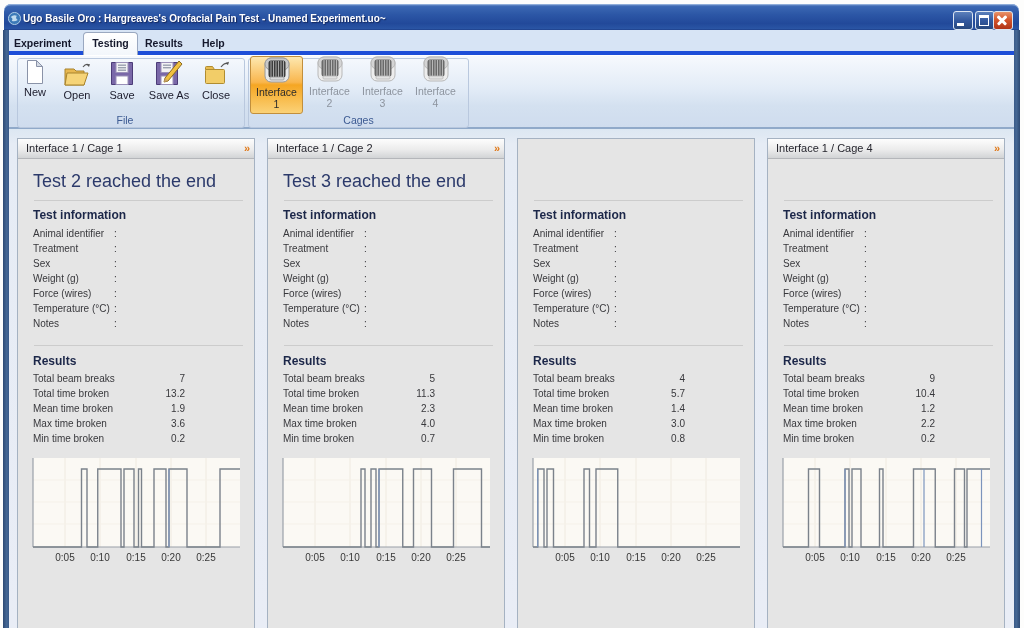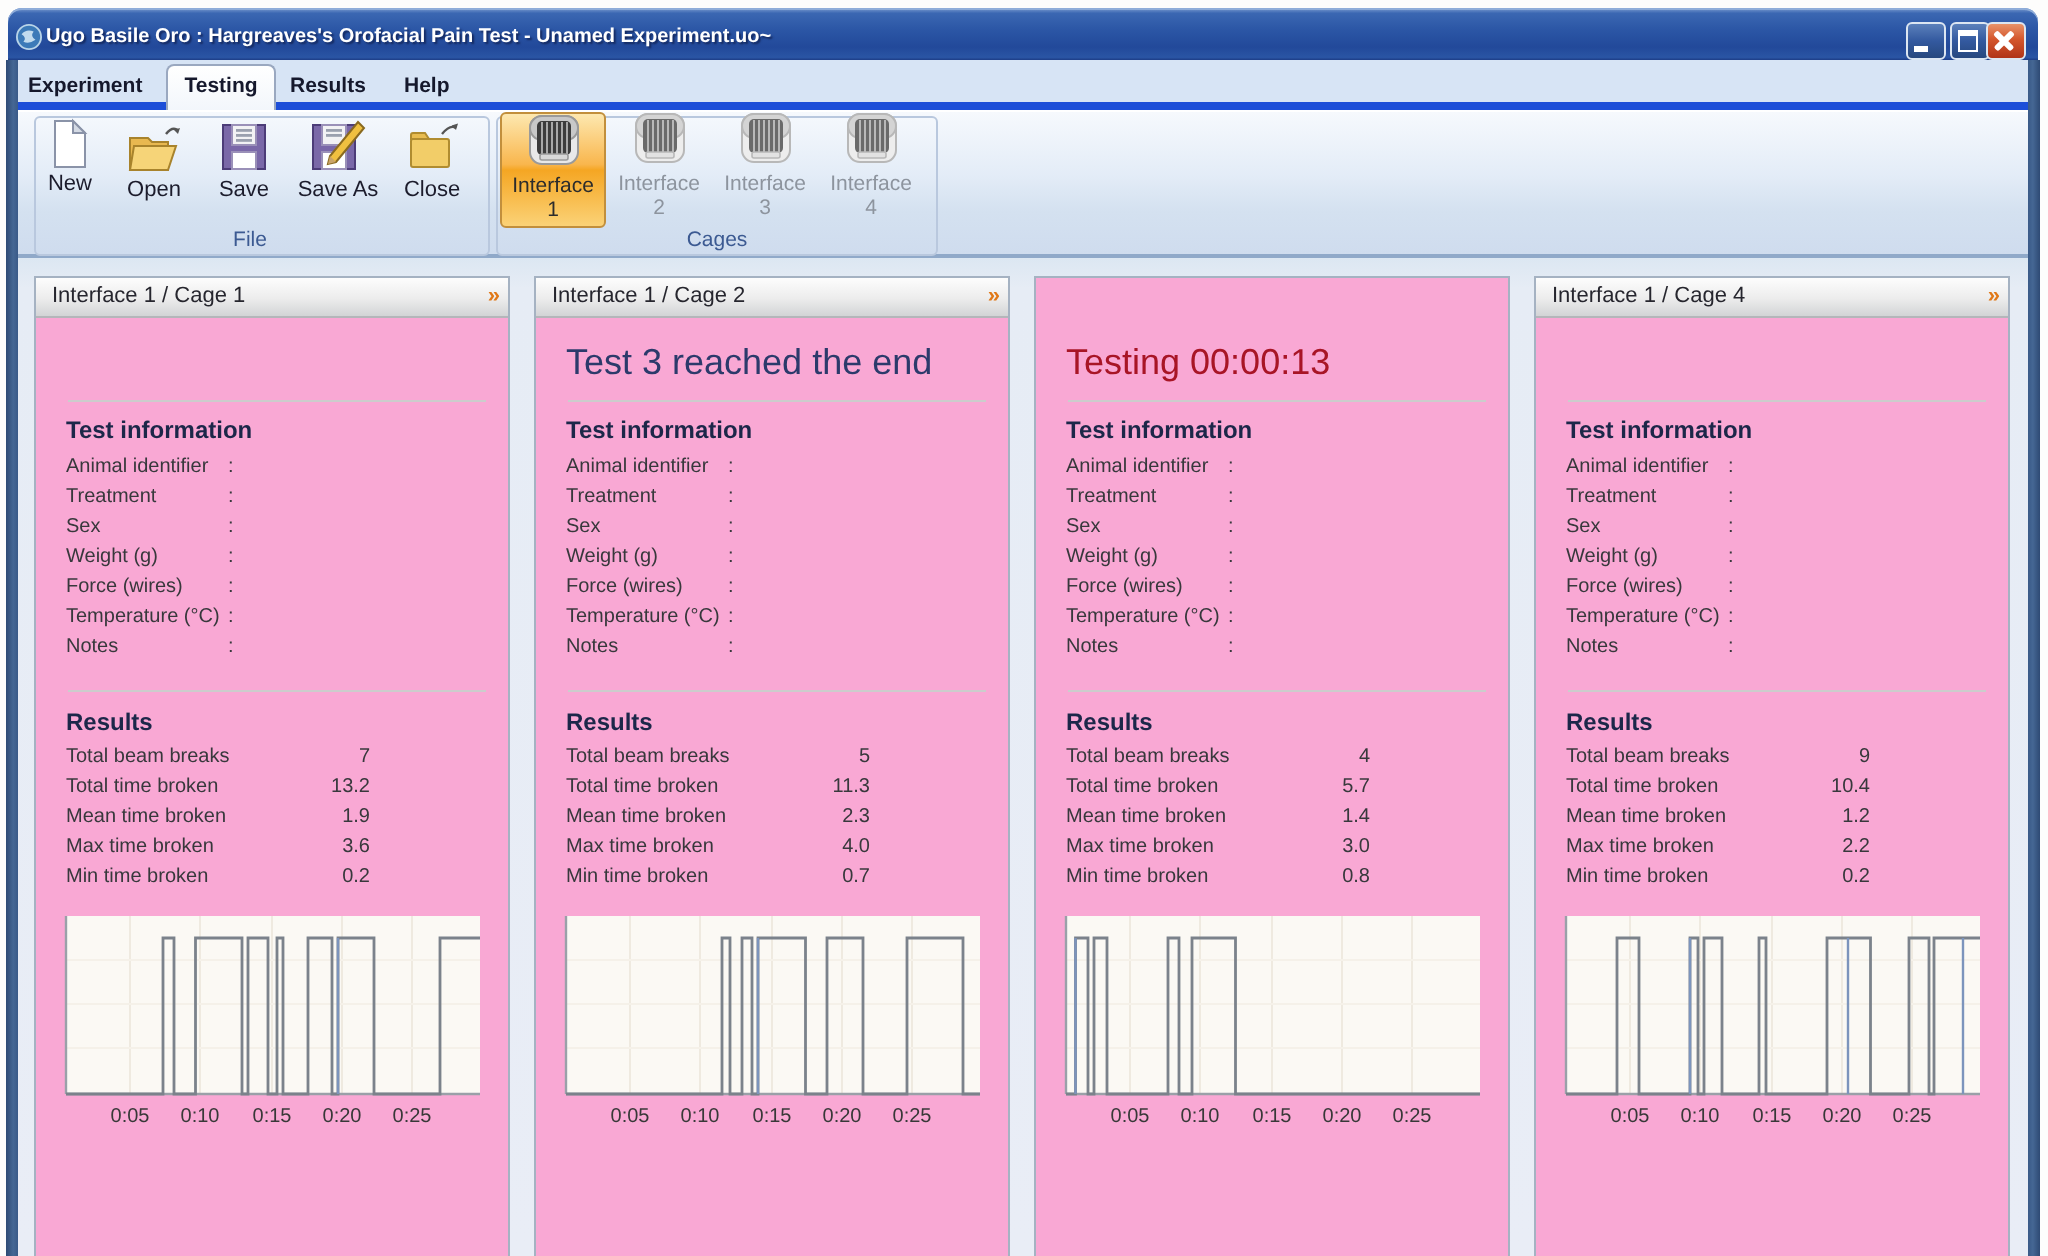--- a/index.html
+++ b/index.html
@@ -39,21 +39,21 @@
 .glabel{position:absolute;bottom:1px;left:0;right:0;text-align:center;font-size:10.5px;color:#3c5a92;}
 #gfile .glabel{padding-right:12px;margin-top:48px;}
 .ticon{position:absolute;top:3px;text-align:center;font-size:11px;color:#1c1c2c;}
 .ticon svg{display:block;margin:0 auto;}
 .ticon .lbl{margin-top:1px;}
 .cbtn{position:absolute;top:0px;width:49px;height:56px;text-align:center;font-size:10.5px;color:#8d949e;}
 .cbtn .lbl{line-height:12px;margin-top:1px;}
 .cbtn.sel{width:51px;border:1px solid #c28f3c;border-radius:3px;background:linear-gradient(180deg,#fde8b0 0%,#f9b64d 45%,#f5a623 50%,#fbd277 100%);color:#2c2c2c;}
 
 #content{position:absolute;left:9px;top:129px;width:1005px;height:499px;background:linear-gradient(180deg,#dce7f2 0%,#e6ecf5 3%,#e9edf6 100%);}
-.panel{position:absolute;top:138px;width:238px;height:491px;background:#f9a8d4;border:1px solid #a5b2c2;border-bottom:none;box-sizing:border-box;}
+.panel{position:absolute;top:138px;width:238px;height:491px;background:#e5e5e5;border:1px solid #a5b2c2;border-bottom:none;box-sizing:border-box;}
 .ph{position:absolute;left:0;top:0;right:0;height:19px;background:linear-gradient(180deg,#fdfdfd 0%,#ececec 55%,#d2d4d6 100%);border-bottom:1px solid #b4b6ba;font-size:11px;color:#26262e;line-height:19px;padding-left:8px;}
 .chev{position:absolute;right:7px;top:5px;color:#e07818;font-size:11px;font-weight:bold;letter-spacing:-3px;line-height:9px;}
 .sq{position:absolute;right:8px;top:6px;width:6px;height:6px;background:#e59b28;}
 .ptitle{position:absolute;left:15px;top:32px;font-size:18px;color:#2c3a6b;white-space:nowrap;}
 .red{color:#a81526;}
 .hr1{position:absolute;left:16px;right:11px;top:61px;border-top:1px solid #ccc;}
 .hr2{position:absolute;left:16px;right:11px;top:206px;border-top:1px solid #ccc;}
 .sect{position:absolute;left:15px;font-size:12px;font-weight:bold;color:#1c2749;}
 .s1{top:69px;}
 .s2{top:215px;}
@@ -206,20 +206,21 @@
             <line x1="19.5" y1="4" x2="19.5" y2="20"></line>
           </g>
           <rect x="6" y="20" width="14" height="3" rx="1" fill="#e2e2e2" stroke="#b8b8b8" stroke-width="0.8"></rect>
         </svg>
    <div class="lbl">Interface<br>4</div>
   </div>
  </div>
  <div id="content"></div>
  <div class="panel" style="left:17px;">
   <div class="ph">Interface 1 / Cage 1<div class="chev">»</div></div>
+  <div class="ptitle">Test 2 reached the end</div>
   <div class="hr1"></div>
   <div class="sect s1">Test information</div>
   <div class="irows">
         <div class="irow">Animal identifier<span class="c">:</span></div>
         <div class="irow">Treatment<span class="c">:</span></div>
         <div class="irow">Sex<span class="c">:</span></div>
         <div class="irow">Weight (g)<span class="c">:</span></div>
         <div class="irow">Force (wires)<span class="c">:</span></div>
         <div class="irow">Temperature (°C)<span class="c">:</span></div>
         <div class="irow">Notes<span class="c">:</span></div>
@@ -292,21 +293,20 @@
         <polyline points="4,90 82,90 82,12 86,12 86,90 92,90 92,12 97,12 97,90 100,90 100,12 123.75,12 123.75,90 134.5,90 134.5,12 152.5,12 152.5,90 174.5,90 174.5,12 202.5,12 202.5,90 211,90" fill="none" stroke="#7b828b" stroke-width="1.4"></polyline>
         <line x1="100" y1="12" x2="100" y2="90" stroke="#7c94bc" stroke-width="1.2"></line>
         <text x="36" y="104" font-size="10" fill="#383838" text-anchor="middle">0:05</text>
         <text x="71" y="104" font-size="10" fill="#383838" text-anchor="middle">0:10</text>
         <text x="107" y="104" font-size="10" fill="#383838" text-anchor="middle">0:15</text>
         <text x="142" y="104" font-size="10" fill="#383838" text-anchor="middle">0:20</text>
         <text x="177" y="104" font-size="10" fill="#383838" text-anchor="middle">0:25</text>
       </svg>
  </div>
  <div class="panel" style="left:517px;">
-  <div class="ptitle red">Testing 00:00:13</div>
   <div class="hr1"></div>
   <div class="sect s1">Test information</div>
   <div class="irows">
         <div class="irow">Animal identifier<span class="c">:</span></div>
         <div class="irow">Treatment<span class="c">:</span></div>
         <div class="irow">Sex<span class="c">:</span></div>
         <div class="irow">Weight (g)<span class="c">:</span></div>
         <div class="irow">Force (wires)<span class="c">:</span></div>
         <div class="irow">Temperature (°C)<span class="c">:</span></div>
         <div class="irow">Notes<span class="c">:</span></div>

